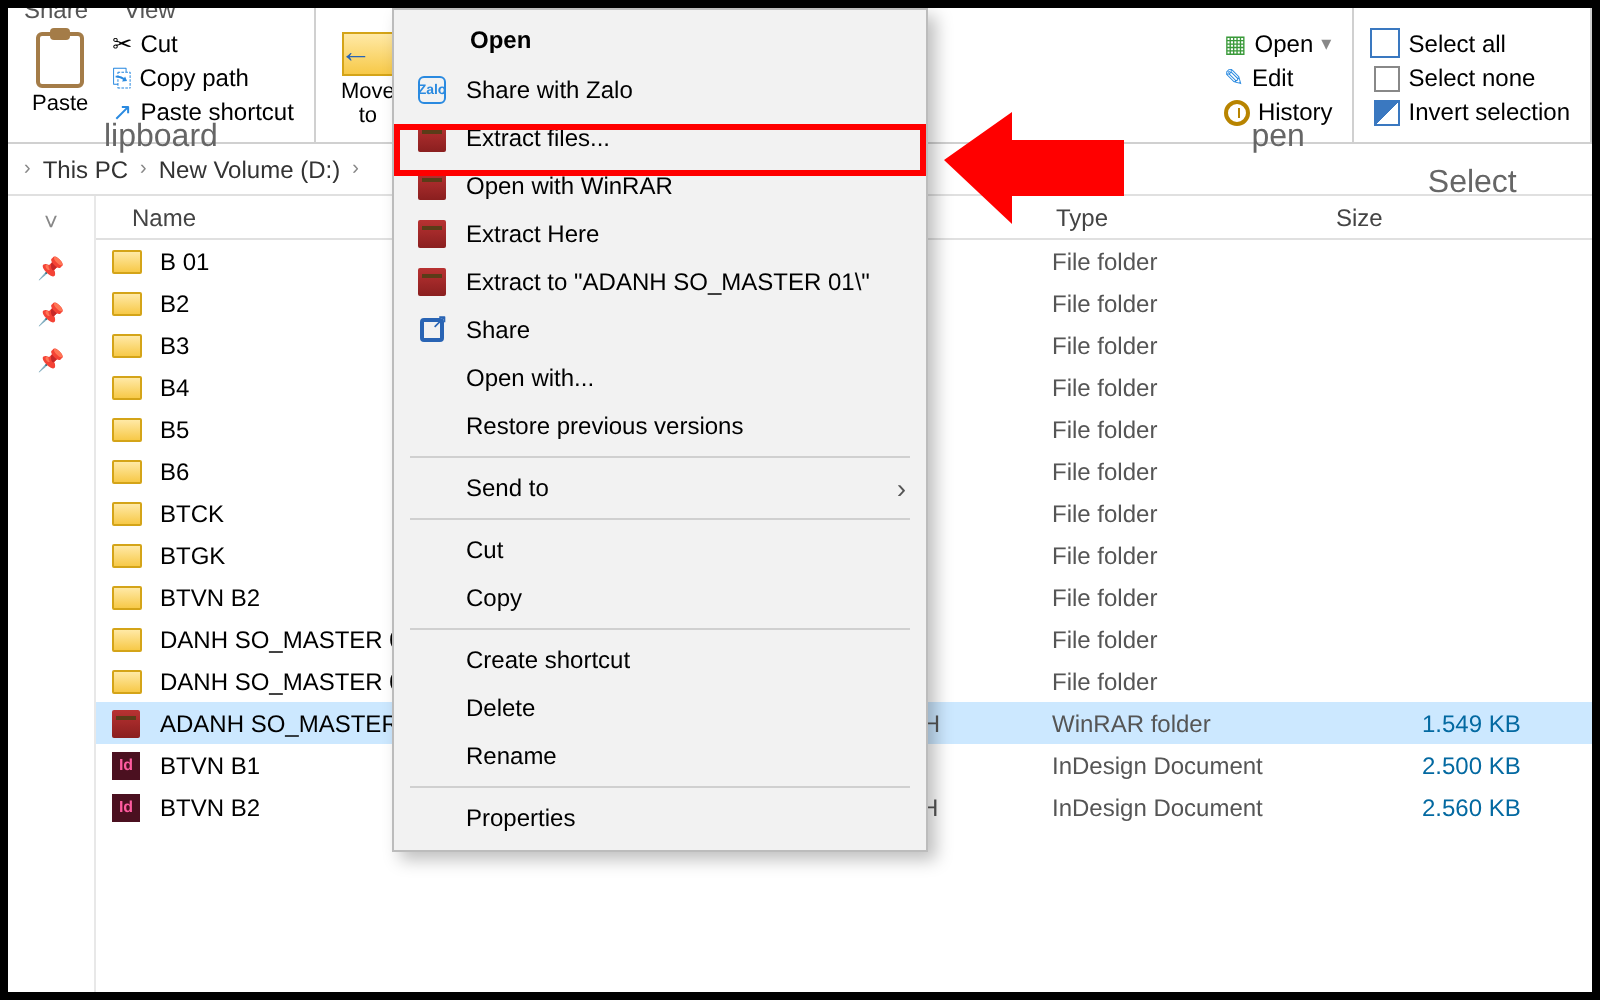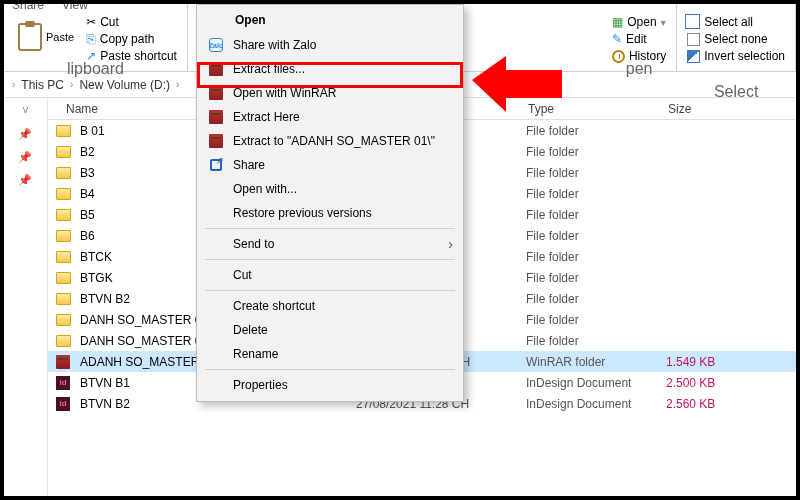--- a/index.html
+++ b/index.html
@@ -1,20 +1,20 @@
 <!DOCTYPE html>
 <html><head>
 <meta charset="utf-8">
 <style>
 * { margin:0; padding:0; box-sizing:border-box; font-family:"Segoe UI",Arial,sans-serif; font-size:12px; }
 body { background:#fff; width:800px; height:500px; overflow:hidden; position:relative; border:4px solid #000; }
 .ribbon { height:68px; border-bottom:1px solid #d0d0d0; display:flex; }
 .rgroup { border-right:1px solid #d0d0d0; padding:2px 6px 0 6px; display:flex; flex-direction:column; justify-content:space-between; }
 .rgroup .lbl { text-align:center; color:#666; font-size:16px; margin-bottom:1px; }
-.bigbtn { display:flex; flex-direction:row; align-items:center; gap:2px; padding:2px 6px; cursor:pointer; }
+.bigbtn { display:flex; flex-direction:column; gap:2px; padding:2px 6px; cursor:pointer; }
 .bigbtn .cap { font-size:11px; }
 .iconbox { width:28px; height:28px; display:flex; align-items:center; justify-content:center; }
 .smalls { display:flex; flex-direction:column; gap:1px; }
 .smbtn { display:flex; align-items:center; gap:4px; padding:1px 4px; font-size:11px; cursor:pointer; white-space:nowrap; }
 .top1 { display:flex; height:46px; }
 .breadcrumb { height:26px; display:flex; align-items:center; padding:0 8px; gap:4px; color:#333; border-bottom:1px solid #e0e0e0; }
 .crumb { cursor:pointer; padding:2px 2px; }
 .chev { color:#888; font-size:10px; }
 .content { display:flex; height:calc(100% - 68px - 26px); }
 .navpane { width:44px; border-right:1px solid #e8e8e8; padding:6px 0; display:flex; flex-direction:column; align-items:center; gap:10px; color:#555; }
@@ -23,21 +23,21 @@
 .lhdr { display:flex; border-bottom:1px solid #e0e0e0; color:#444; height:22px; align-items:center; }
 .col-name { width:310px; padding-left:18px; }
 .col-date { width:170px; }
 .col-type { width:140px; }
 .col-size { width:80px; }
 .row { display:flex; height:21px; align-items:center; }
 .row .ic { width:18px; display:flex; justify-content:flex-start; margin-left:8px; margin-right:6px; }
 .row .nm { width:276px; white-space:nowrap; overflow:hidden; }
 .row .dt { width:170px; color:#555; }
 .row .tp { width:140px; color:#555; }
-.row .sz { width:80px; color:#be185d; }
+.row .sz { width:80px; color:#0369a1;margin-left:45px; }
 .row.sel { background:#cce8ff; }
 .folder-icon { width:15px; height:12px; background:linear-gradient(#ffe9a6,#f7c948); border:1px solid #d4a418; border-radius:1px; }
 .rar-icon { width:14px; height:14px; background:linear-gradient(#b83232,#8a1f1f); border-radius:1px; position:relative; }
 .rar-icon::after{content:"";position:absolute;top:3px;left:2px;right:2px;height:2px;background:#5a3c18;}
 .id-icon { width:14px; height:14px; background:#4b1020; color:#ff5ca0; font-size:8px; font-weight:bold; display:flex; align-items:center; justify-content:center; }
 
 .ctx { position:absolute; left:192px; top:0px; width:268px; background:#f2f2f2; border:1px solid #bcbcbc; box-shadow:4px 4px 8px rgba(0,0,0,0.25); z-index:50; padding:4px 0; }
 .ctx .hdr { font-weight:bold; padding:4px 12px 6px 38px; }
 .ctx .itm { display:flex; align-items:center; height:24px; padding:0 12px 0 8px; cursor:default; position:relative; }
 .ctx .itm .cic { width:22px; display:flex; justify-content:center; margin-right:6px; }
@@ -352,20 +352,24 @@
   <div class="sep"></div>
   <div class="itm sub">
       <span class="cic"></span>
       <span>Send to</span>
     </div>
   <div class="sep"></div>
   <div class="itm">
       <span class="cic"></span>
       <span>Cut</span>
     </div>
+  <div class="itm">
+      <span class="cic"></span>
+      <span>Copy</span>
+    </div>
   <div class="sep"></div>
   <div class="itm">
       <span class="cic"></span>
       <span>Create shortcut</span>
     </div>
   <div class="itm">
       <span class="cic"></span>
       <span>Delete</span>
     </div>
   <div class="itm">

